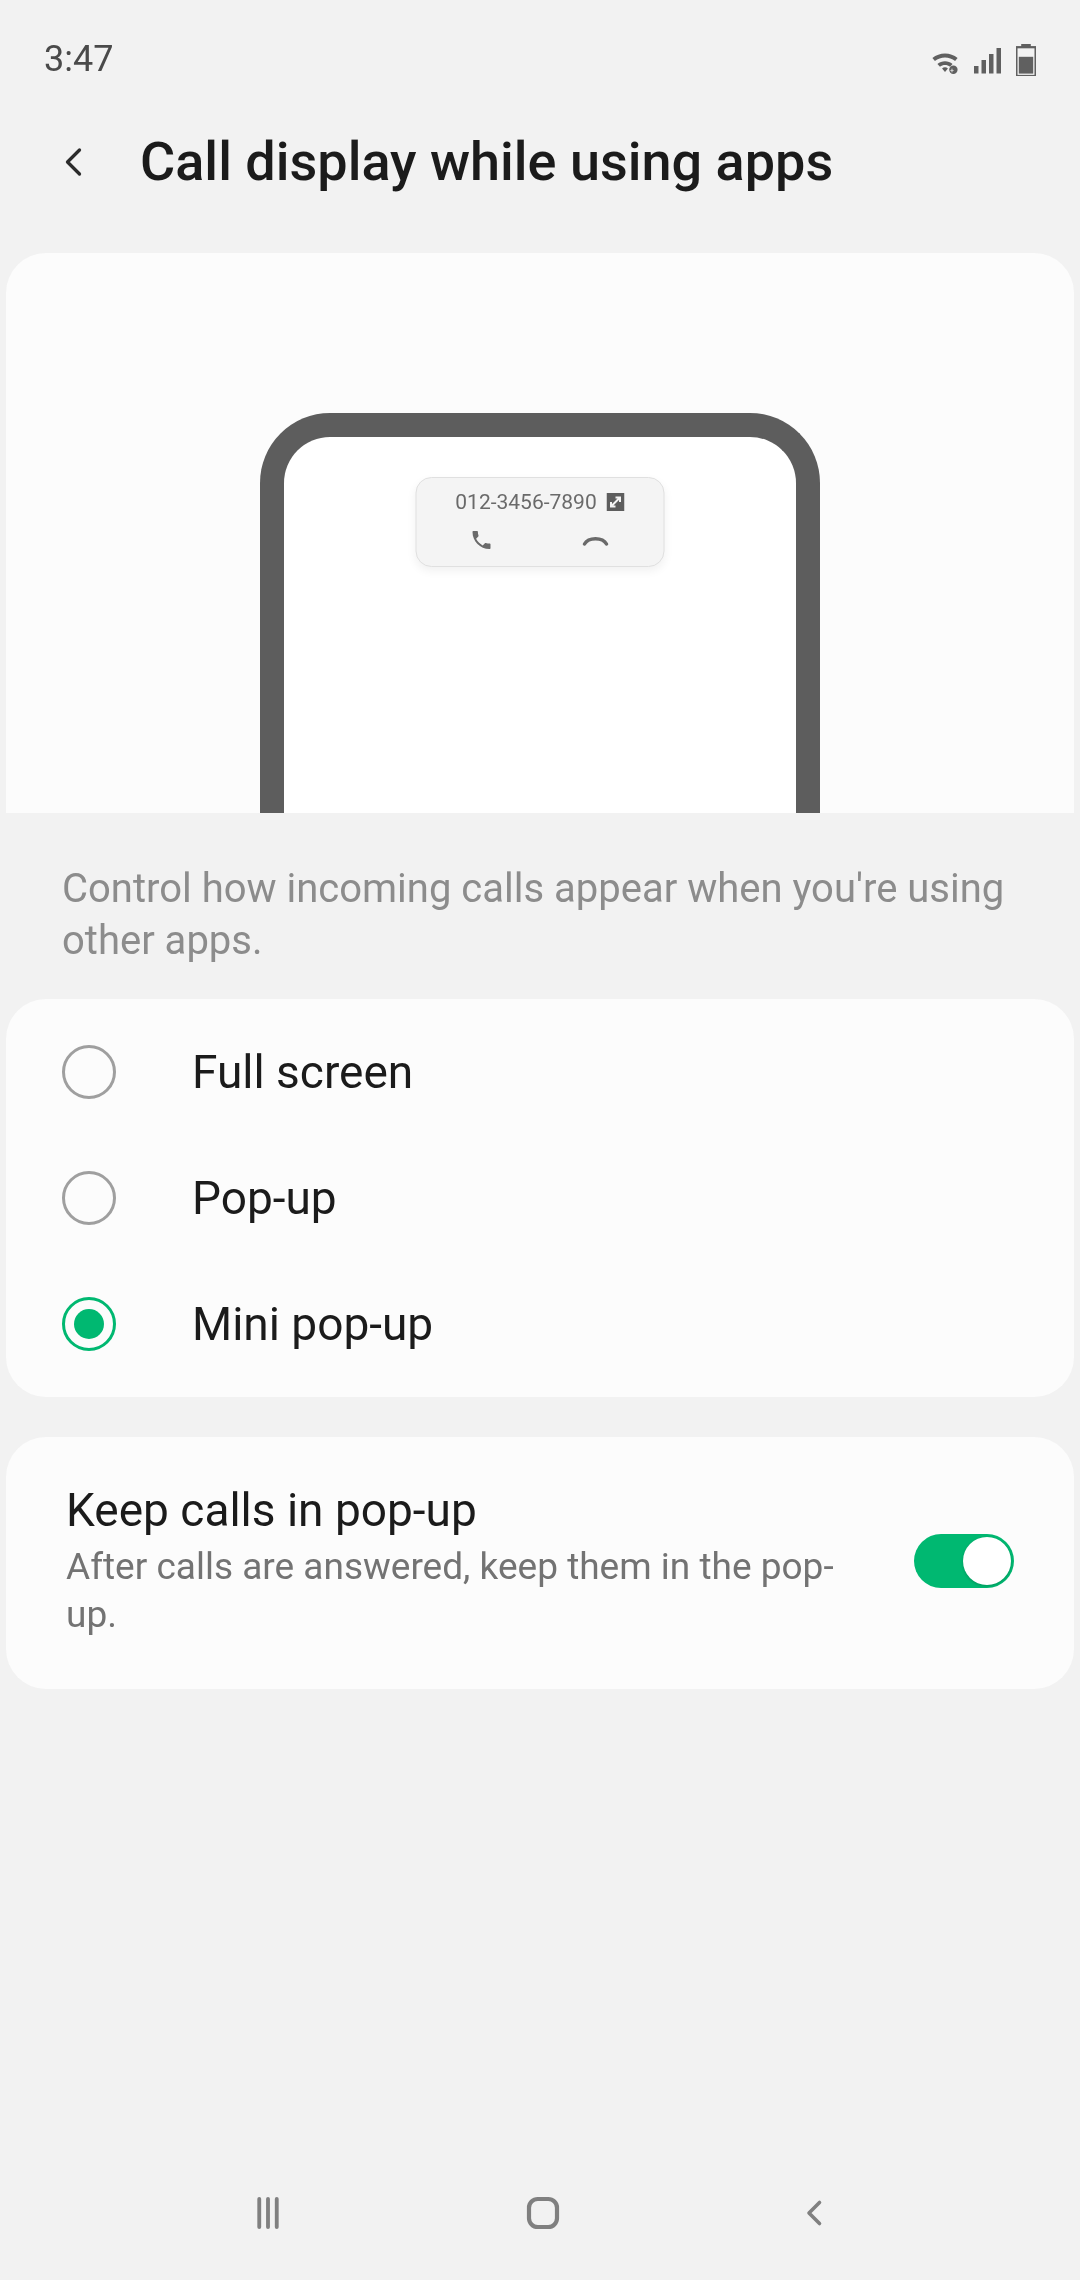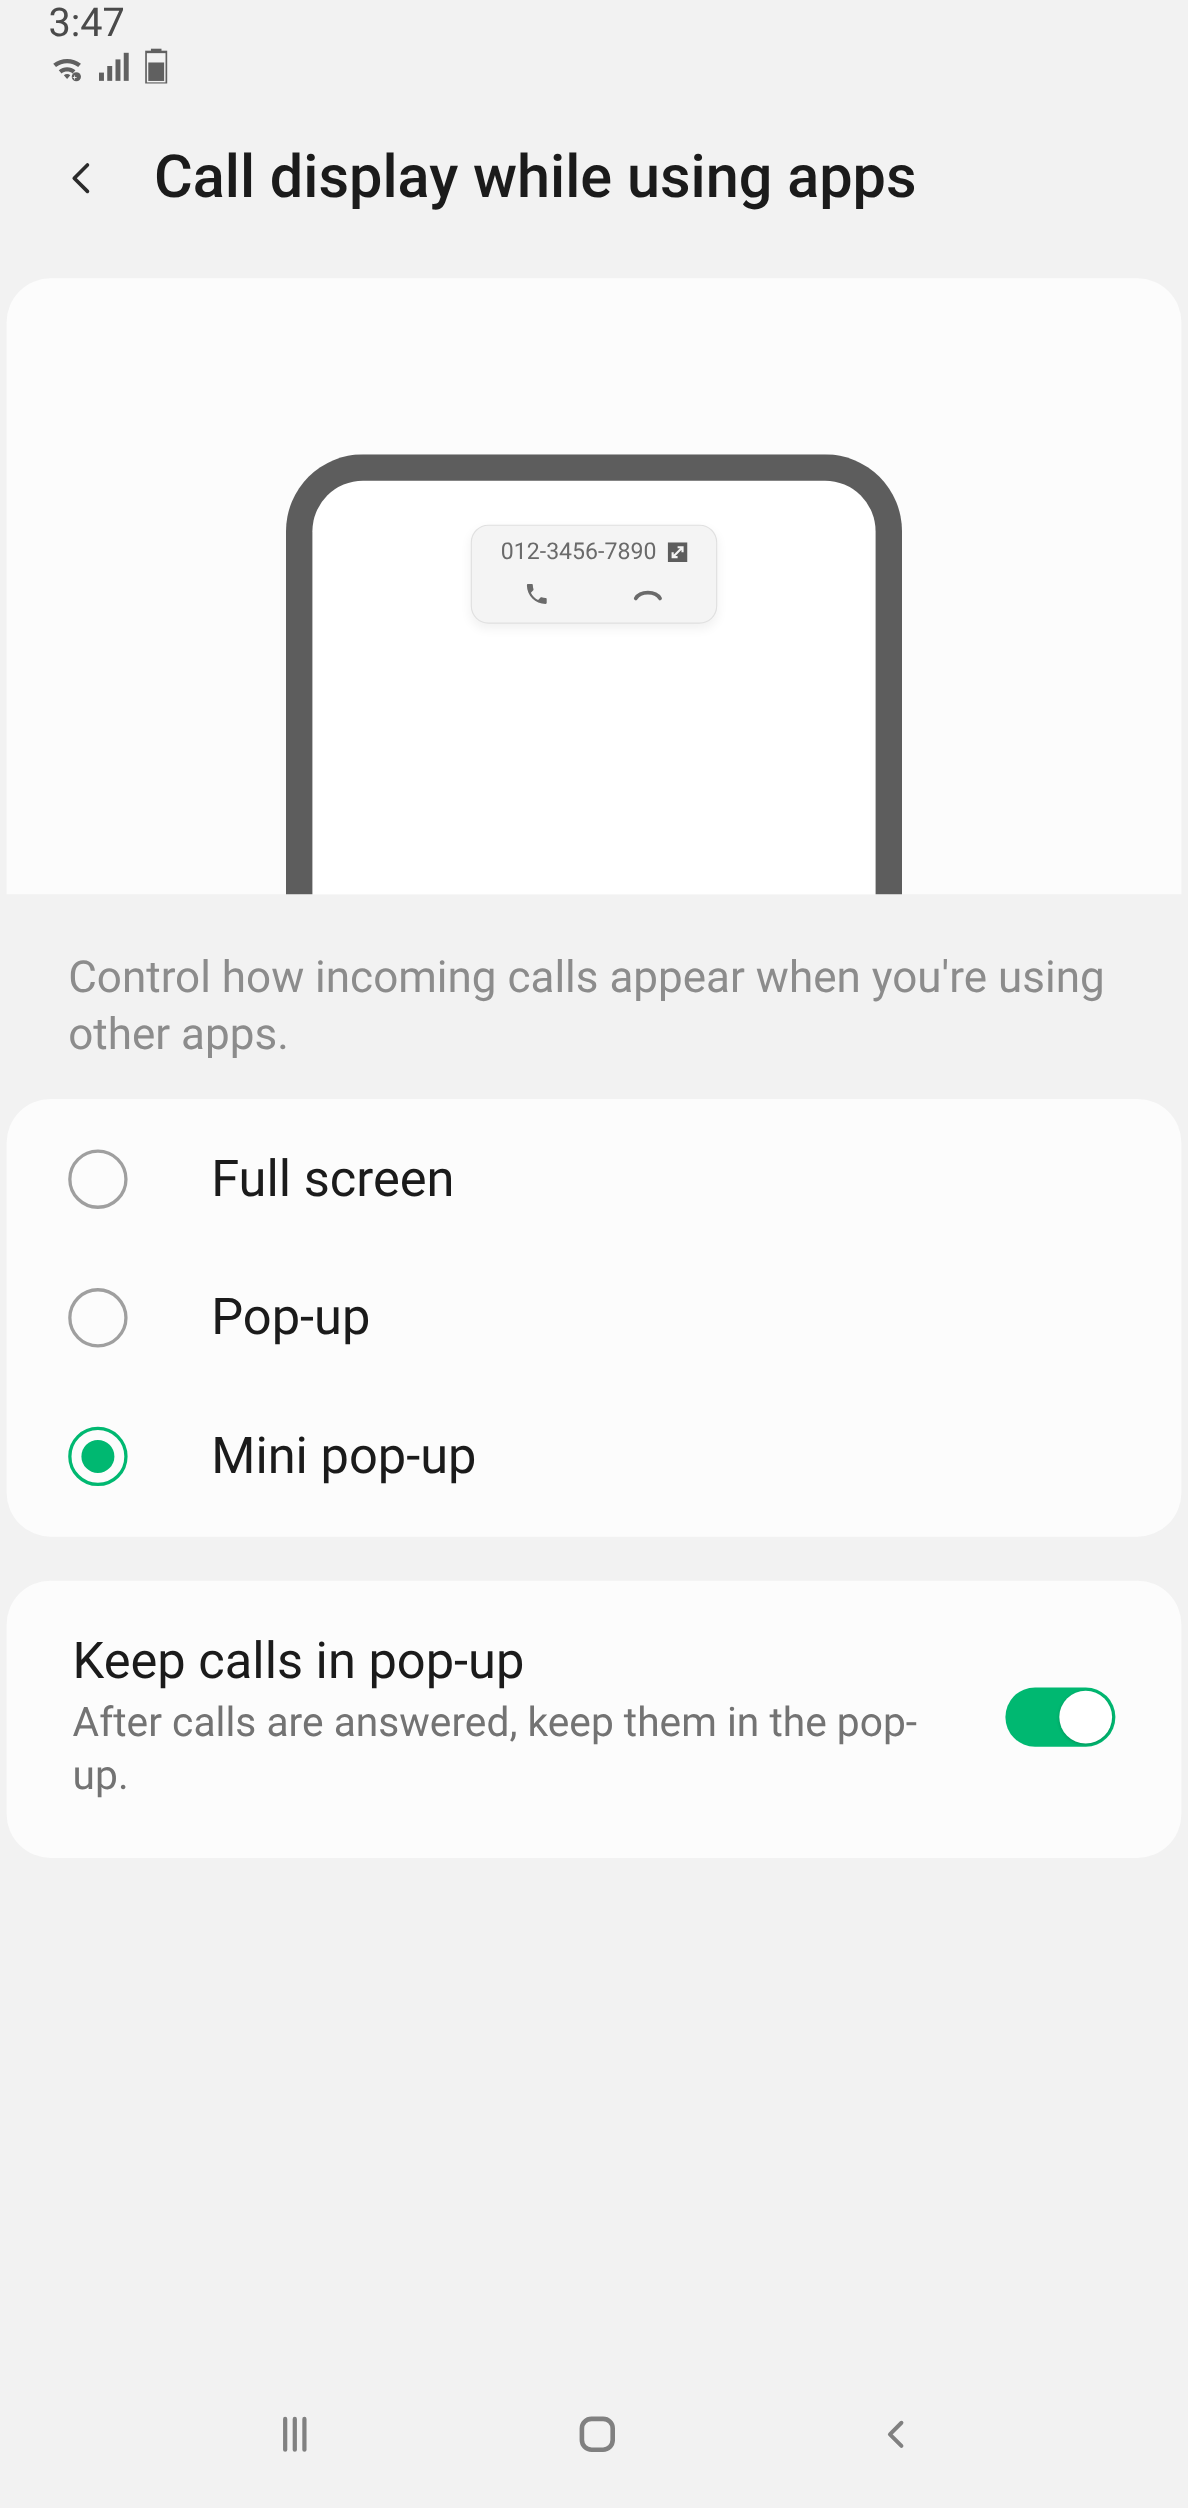--- a/index.html
+++ b/index.html
@@ -10,23 +10,22 @@
   font-family: -apple-system, BlinkMacSystemFont, "Segoe UI", Roboto, Arial, sans-serif;
   color: #232323;
   overflow: hidden;
 }
 
 
 .status-bar {
   height: 80px;
   display: flex;
   justify-content: space-between;
-  align-items: flex-start;
+  align-items: flex-end;
   padding: 0 44px;
-  flex-direction: column;
 }
 .status-time { font-size: 36px; color: #4a4a4a; font-weight: 400; }
 .status-icons { display: flex; gap: 12px; align-items: center; }
 
 
 .header {
   display: flex;
   align-items: center;
   padding: 50px 28px 60px 50px;
   gap: 40px;
@@ -62,21 +61,21 @@
   border-bottom: none;
   border-radius: 70px 70px 0 0;
   background: #fff;
   position: relative;
 }
 .mini-popup {
   position: absolute;
   top: 40px;
   left: 50%;
   transform: translateX(-50%);
-  width: 224px;
+  width: 249px;
   background: #f4f4f4;
   border: 1px solid #e0e0e0;
   border-radius: 16px;
   box-shadow: 0 4px 10px rgba(0,0,0,0.06);
   padding: 12px 10px 10px 10px;
 }
 .mini-popup-top {
   display: flex;
   justify-content: center;
   align-items: center;

